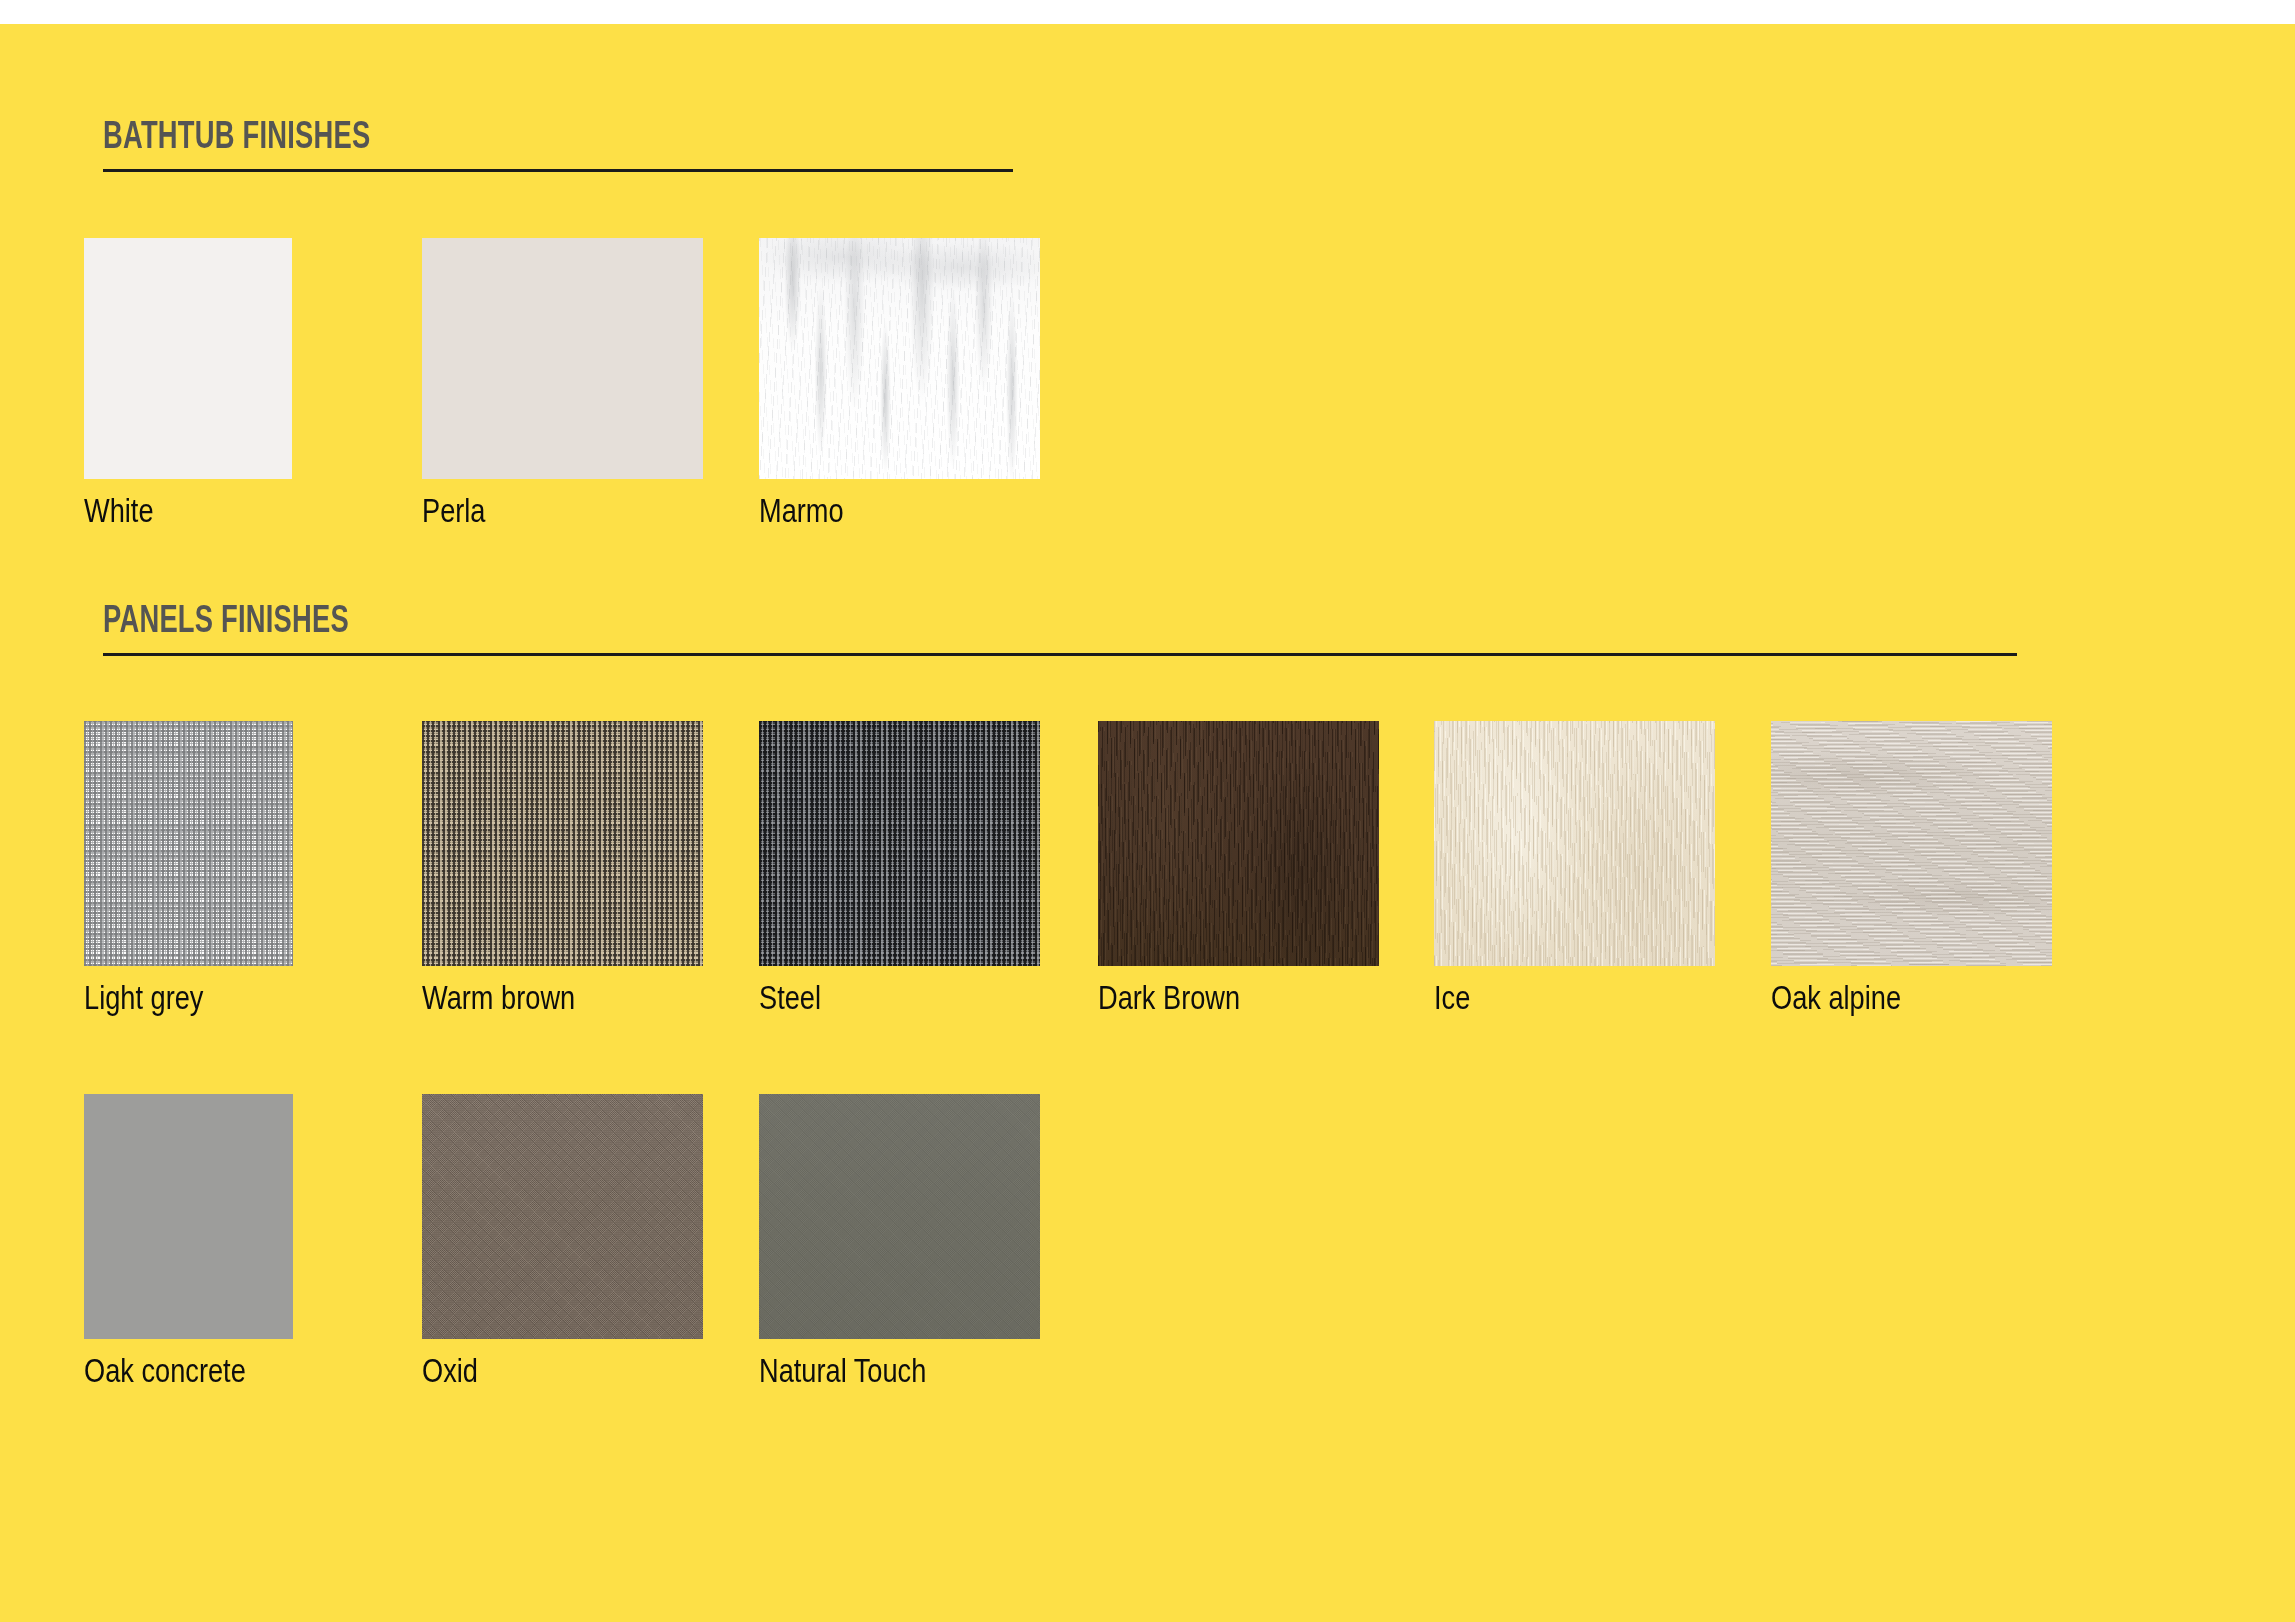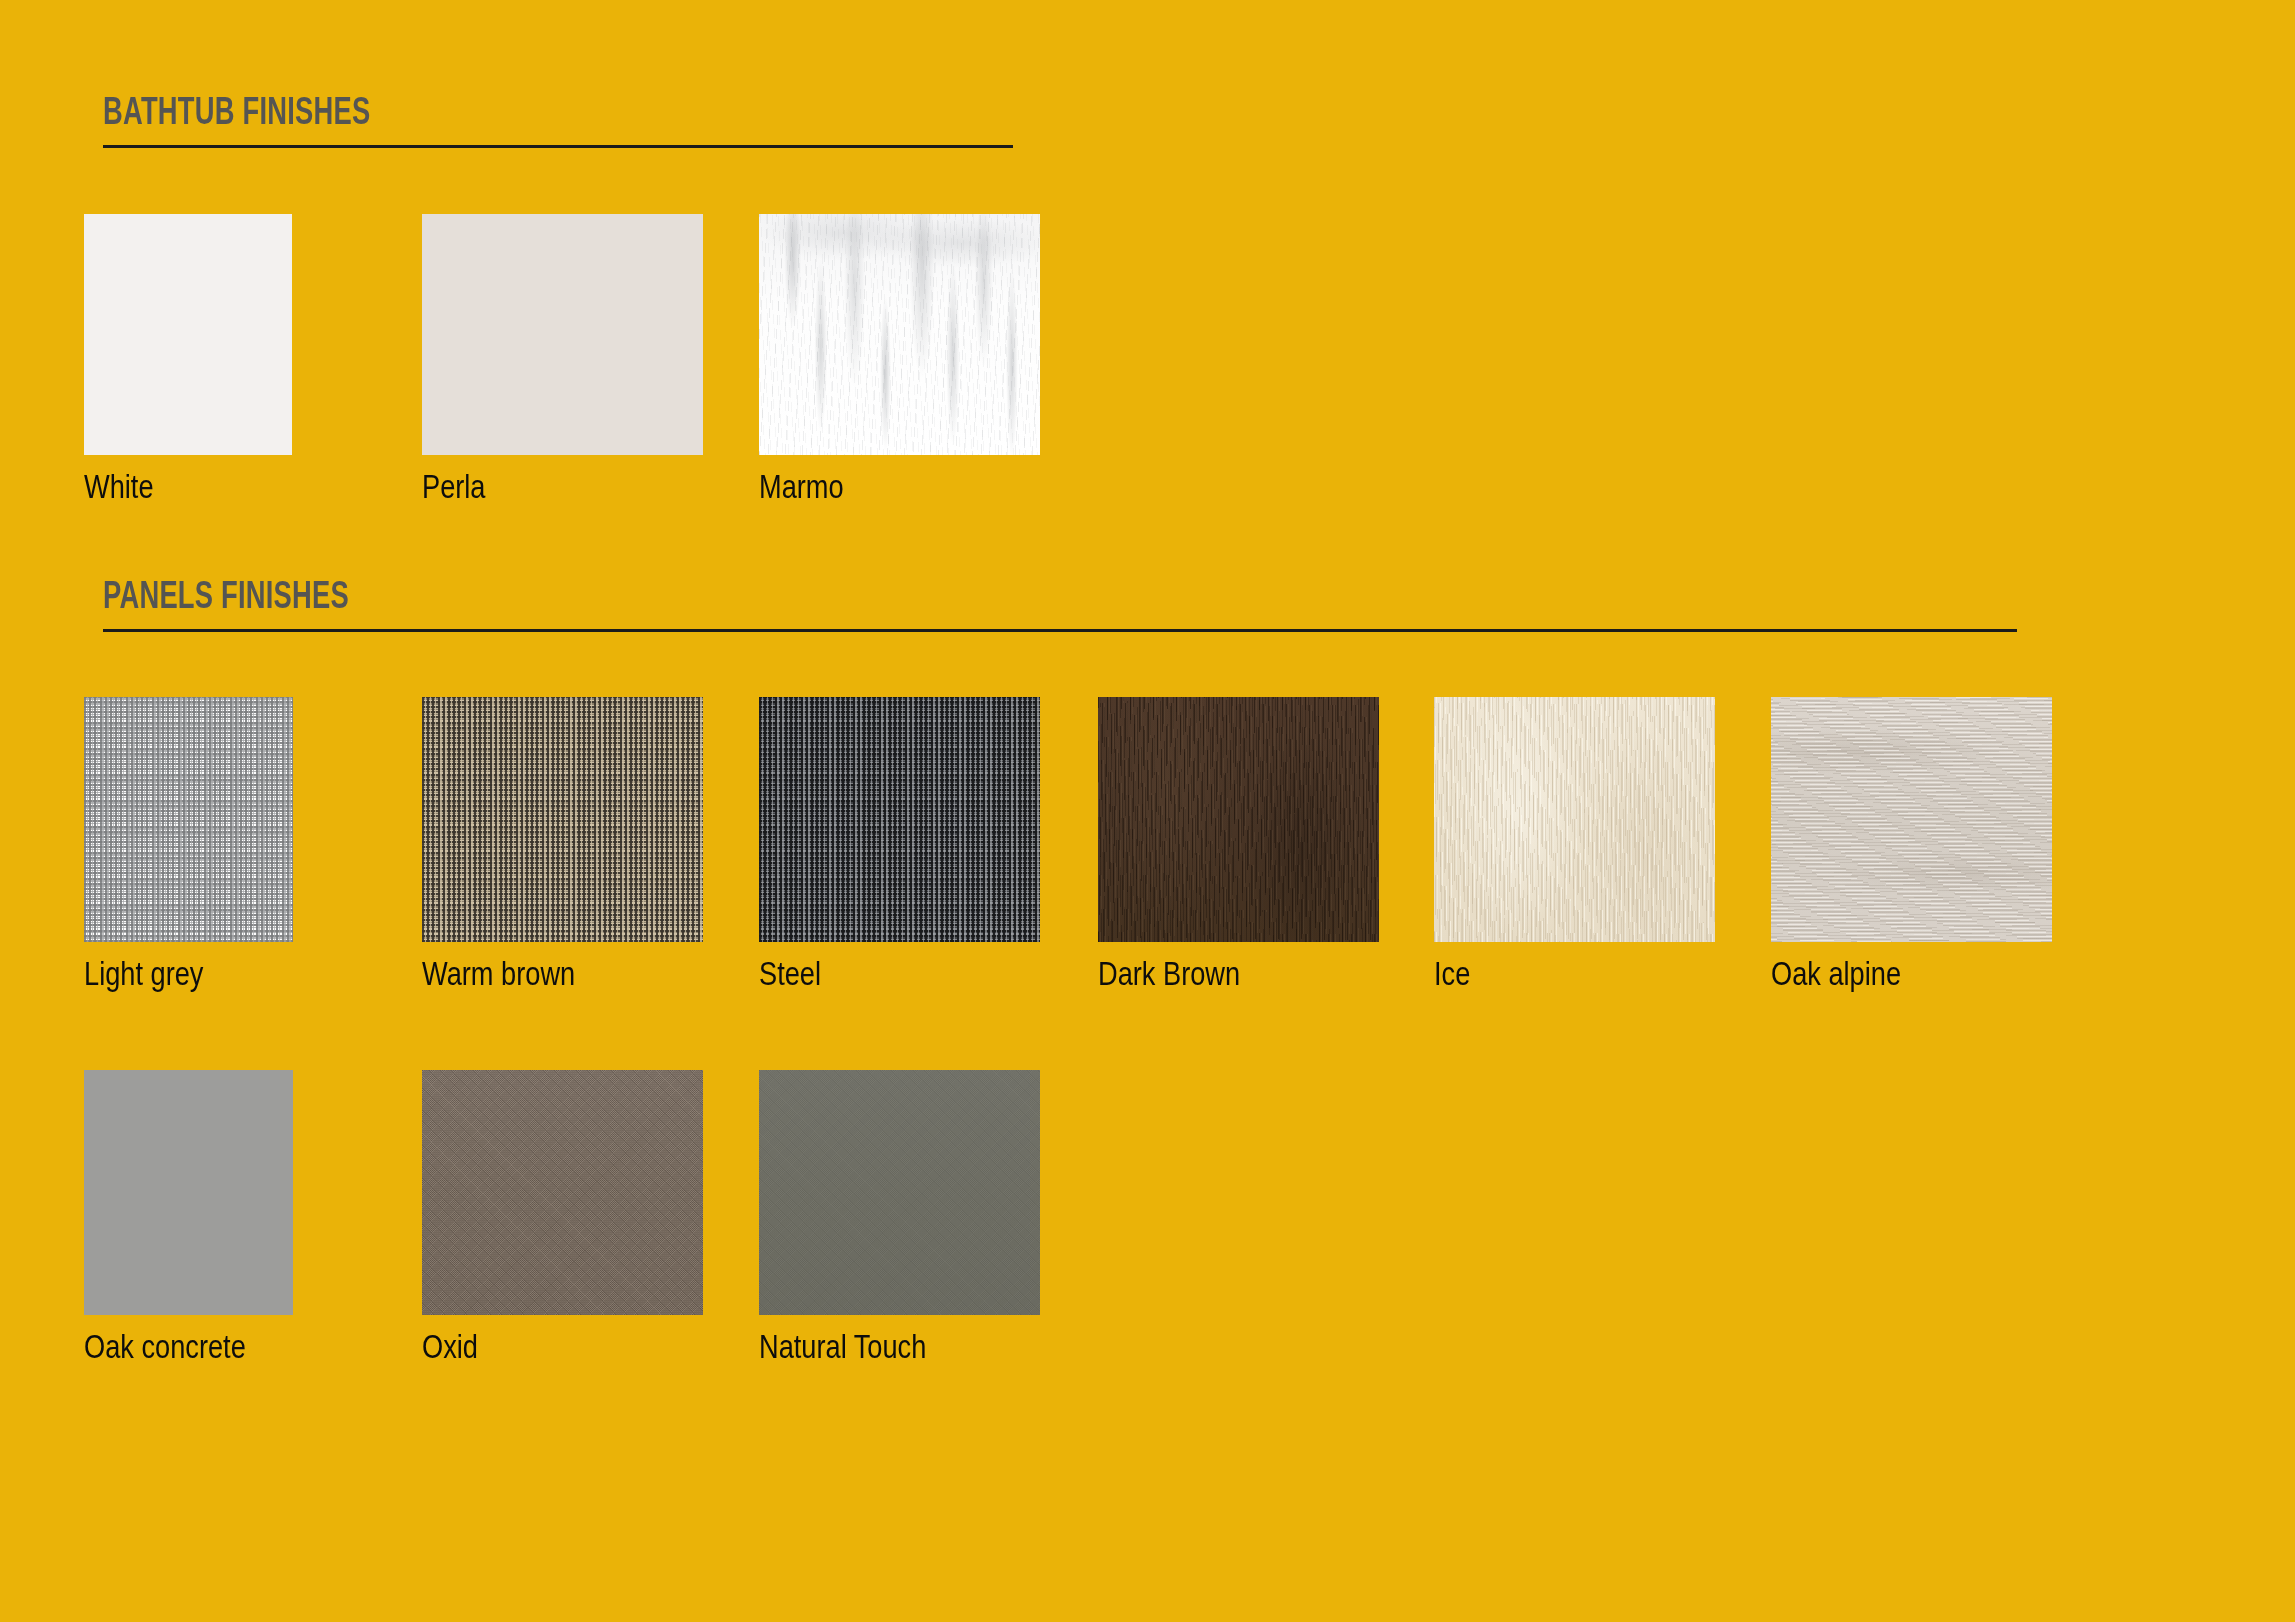--- a/index.html
+++ b/index.html
@@ -13,21 +13,22 @@
     height: 1623px;
     font-family: "Liberation Sans", sans-serif;
     -webkit-font-smoothing: antialiased;
     overflow: hidden;
     position: relative;
   }
 
   .page {
     position: absolute;
     inset: 0;
-    background: #eab308;
+    background: #fde047;
+    margin-top: 24px;
   }
 
   
   .section {
     position: absolute;
     left: 0;
     top: 0;
   }
   .section-title {
     position: absolute;

